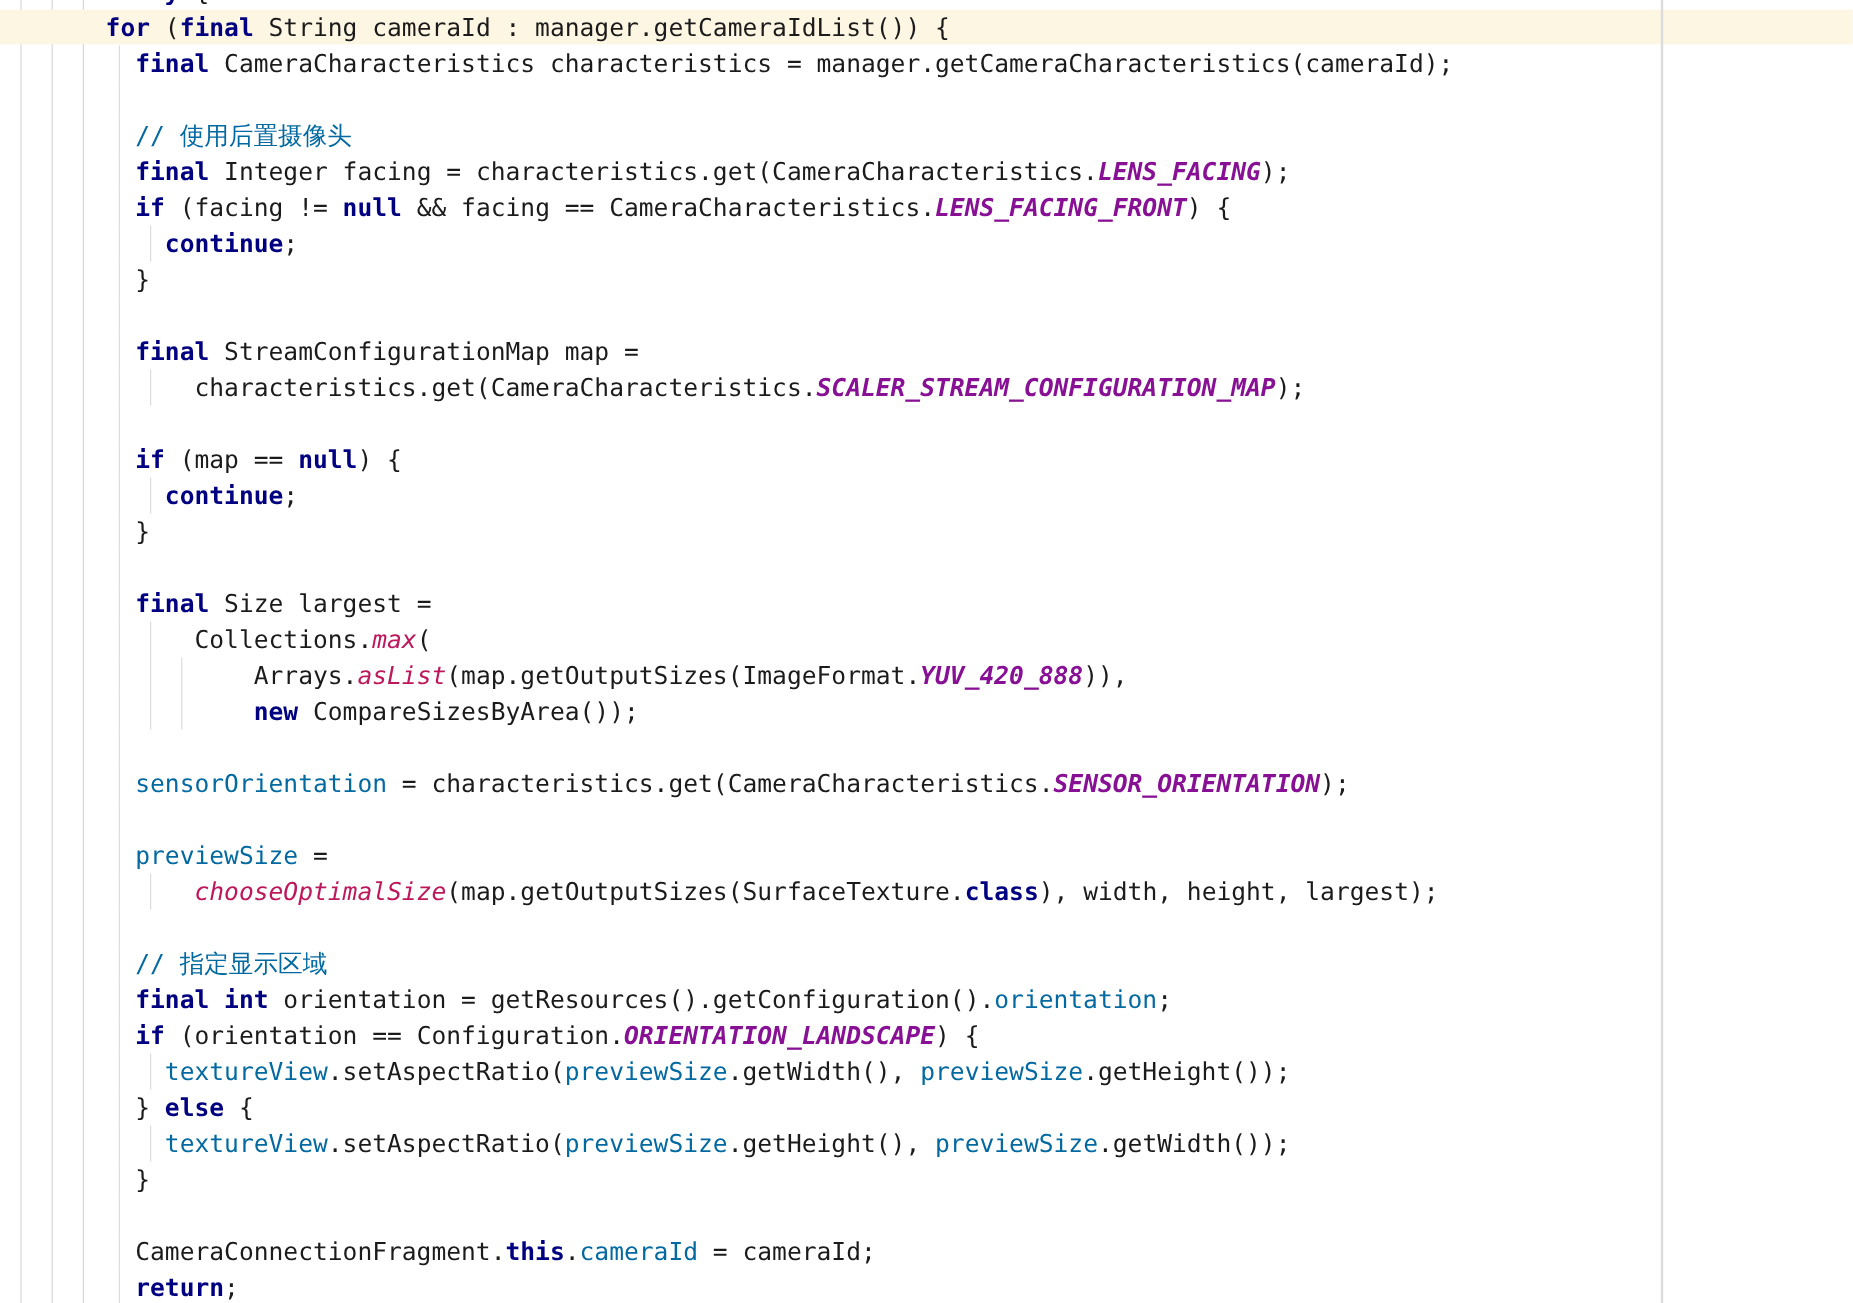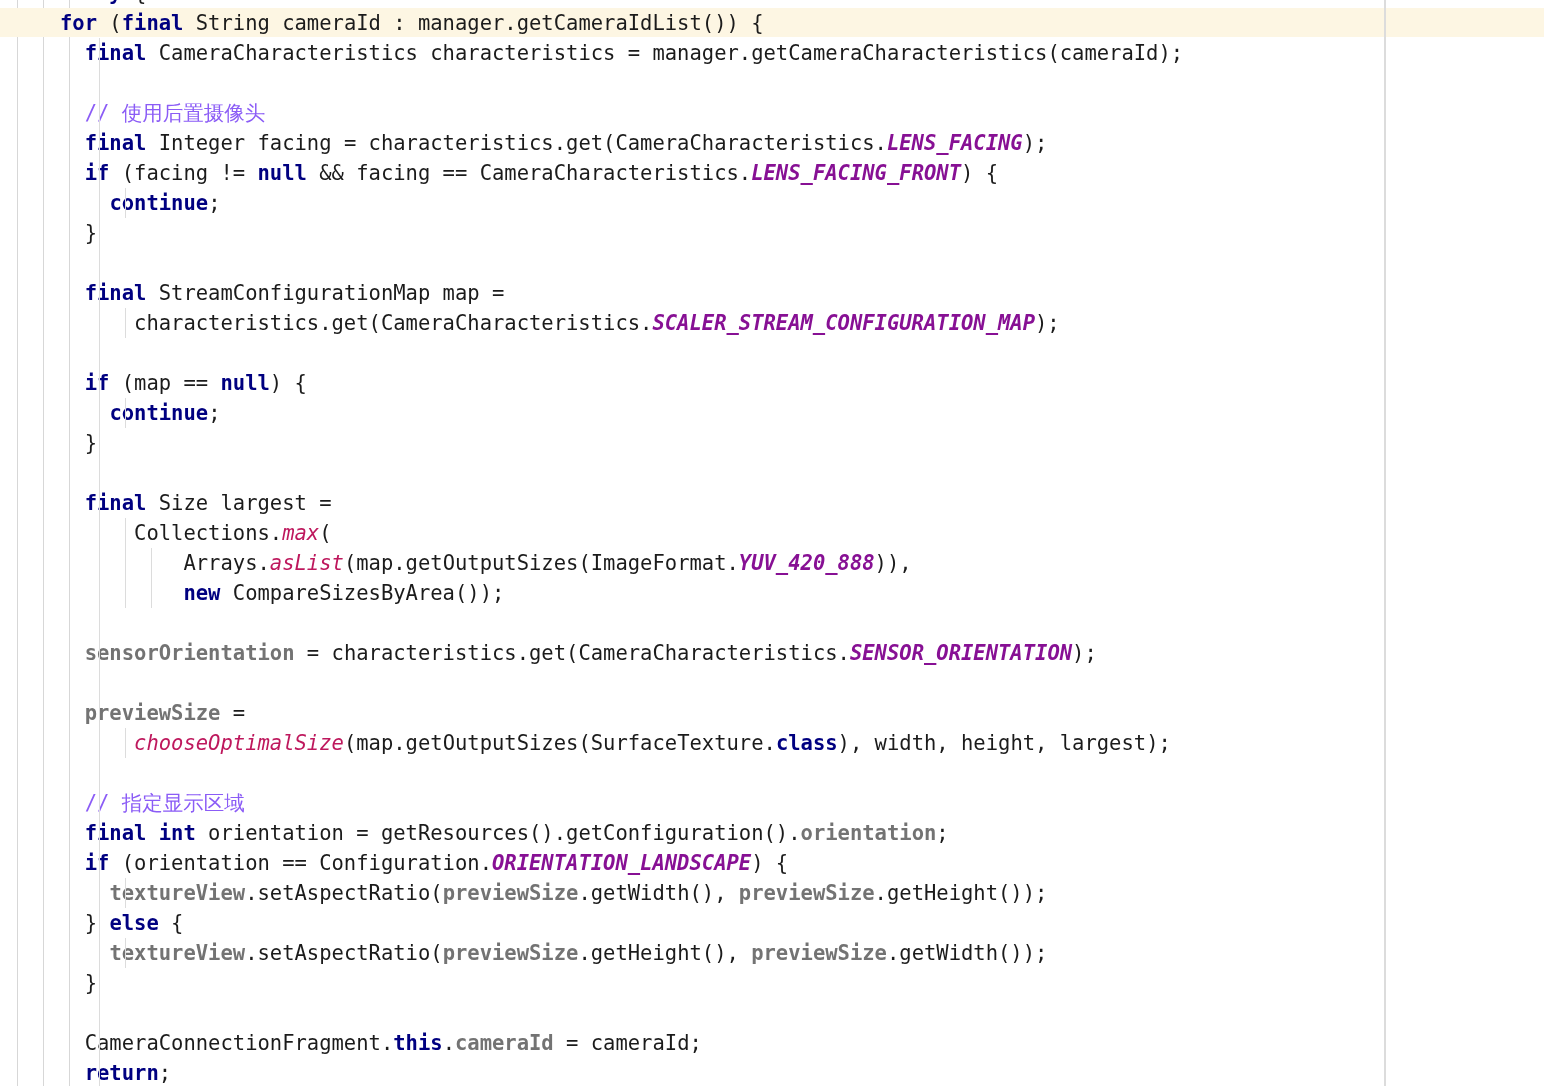--- a/index.html
+++ b/index.html
@@ -59,21 +59,21 @@
     right: 0;
     bottom: 0;
     font-size: 20.5px;
     line-height: 30px;
     white-space: pre;
     color: #1b1b1b;
   }
   .line {
     position: relative;
     height: 30px;
-    padding-left: 60px;
+    padding-left: 88px;
     box-sizing: border-box;
   }
   
   .line.clip-top {
     height: 8px;
     overflow: hidden;
     line-height: 30px;
   }
   .line.clip-top > span { position: relative; top: -22px; }
 
@@ -85,23 +85,23 @@
     width: 1px;
     background: #dcdcdc;
   }
   .ig.i95  { left: 99px; }
   .ig.i121 { left: 125px; }
   .ig.i147 { left: 151px; }
 
   
   .kw      { color: #000080; font-weight: bold; }            
   .const   { color: #871094; font-weight: bold; font-style: italic; } 
-  .field   { color: #737373; font-weight: bold; }            
+  .field   { color: #0369a1; font-weight: normal; }            
   .smeth   { color: #be185d; font-style: italic; }           
-  .cmt     { color: #8b5cf6; }                               
+  .cmt     { color: #0369a1; }                               
   .pl      { color: #1b1b1b; }                               
 </style>
 </head>
 <body>
 
 <div id="editor">
 
   <div class="guide g1"></div>
   <div class="guide g2"></div>
   <div class="guide g3"></div>

